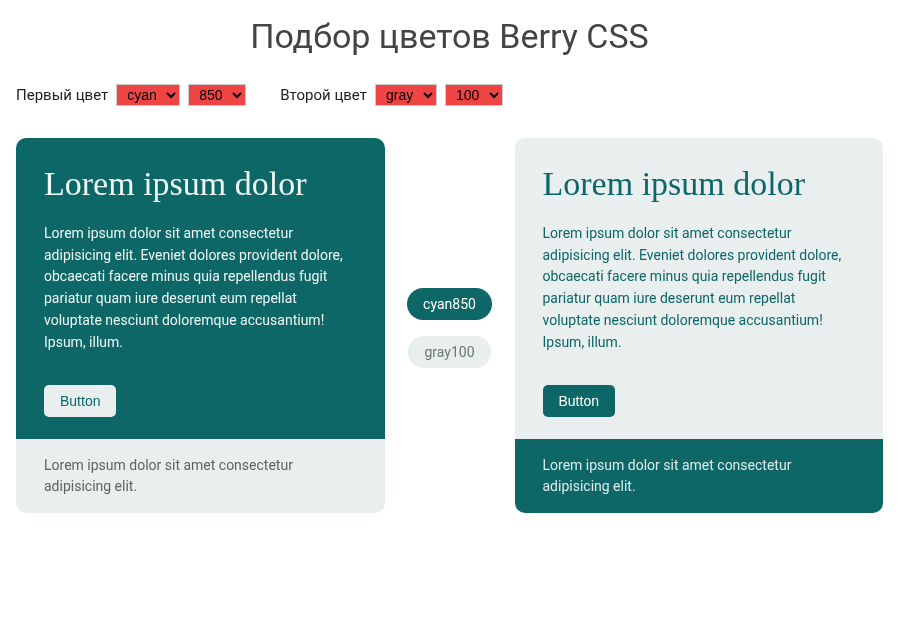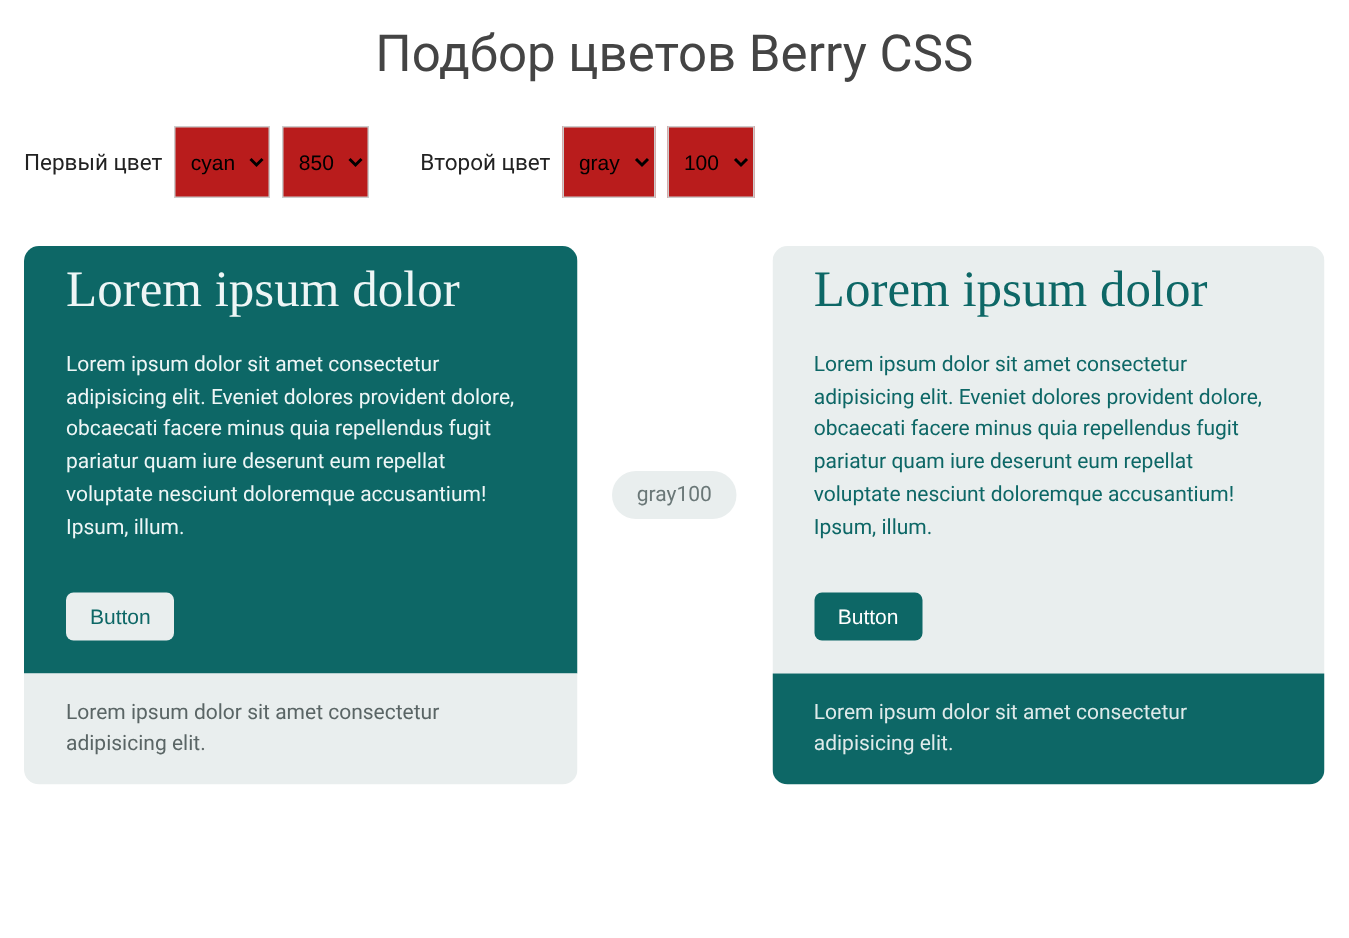--- a/index.html
+++ b/index.html
@@ -24,39 +24,39 @@
     gap: 8px;
     margin-bottom: 32px;
     font-size: 15px;
   }
   .controls label {
     font-weight: 400;
     color: #222;
   }
   .controls select {
     font-size: 14px;
-    padding: 14px 6px;
+    padding: 1px 6px;
     border: 1px solid #ccc;
-    background: #b91c1c;
+    background: #ef4444;
   }
   .spacer { width: 18px; }
   .cards-row {
     display: flex;
     align-items: flex-start;
     gap: 20px;
   }
   .card {
     flex: 1;
     border-radius: 10px;
     overflow: hidden;
     display: flex;
     flex-direction: column;
   }
   .card-body {
-    padding: 10px 28px 22px 28px;
+    padding: 26px 28px 22px 28px;
   }
   .card-title {
     font-family: Georgia, "Times New Roman", serif;
     font-size: 34px;
     line-height: 1.15;
     font-weight: 400;
     margin: 0 0 20px 0;
   }
   .card-text {
     font-size: 14px;
@@ -132,20 +132,21 @@
   <div class="card card-1">
     <div class="card-body">
       <h2 class="card-title">Lorem ipsum dolor</h2>
       <p class="card-text">Lorem ipsum dolor sit amet consectetur adipisicing elit. Eveniet dolores provident dolore, obcaecati facere minus quia repellendus fugit pariatur quam iure deserunt eum repellat voluptate nesciunt doloremque accusantium! Ipsum, illum.</p>
       <button class="card-btn">Button</button>
     </div>
     <div class="card-footer">Lorem ipsum dolor sit amet consectetur adipisicing elit.</div>
   </div>
 
   <div class="badges">
+    <span class="badge badge-1">cyan850</span>
     <span class="badge badge-2">gray100</span>
   </div>
 
   <div class="card card-2">
     <div class="card-body">
       <h2 class="card-title">Lorem ipsum dolor</h2>
       <p class="card-text">Lorem ipsum dolor sit amet consectetur adipisicing elit. Eveniet dolores provident dolore, obcaecati facere minus quia repellendus fugit pariatur quam iure deserunt eum repellat voluptate nesciunt doloremque accusantium! Ipsum, illum.</p>
       <button class="card-btn">Button</button>
     </div>
     <div class="card-footer">Lorem ipsum dolor sit amet consectetur adipisicing elit.</div>

